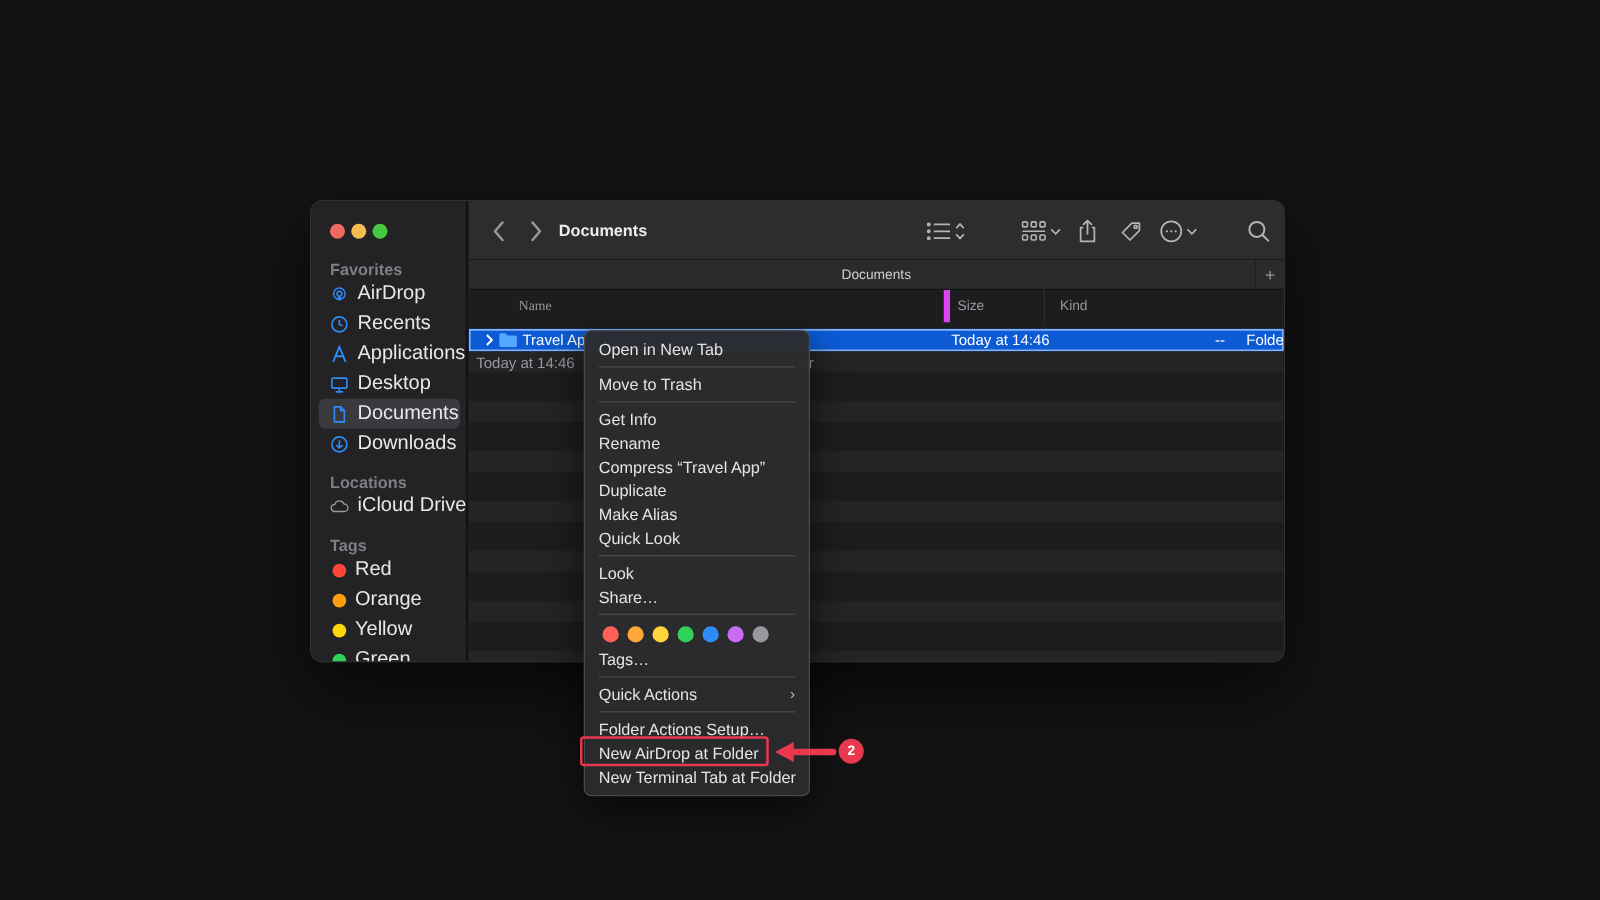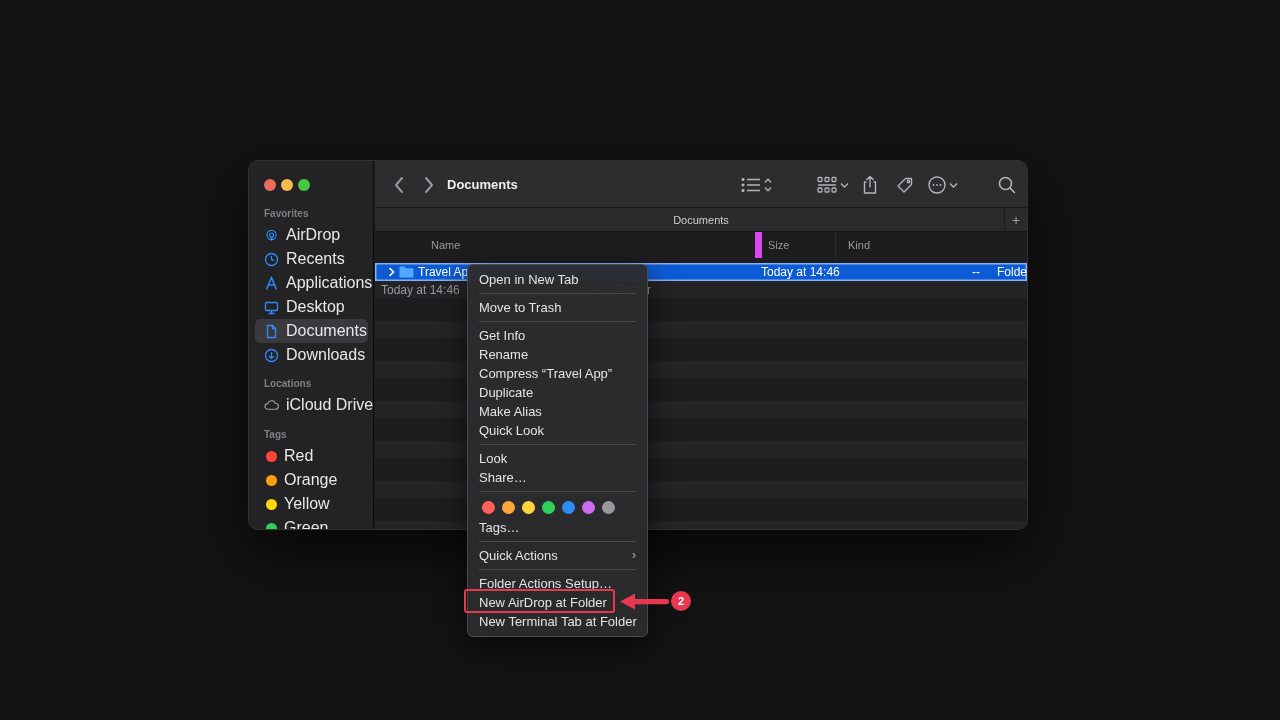--- a/index.html
+++ b/index.html
@@ -10,21 +10,21 @@
   .window { position:absolute; left:248px; top:160px; width:780px; height:370px;
             background:#1d1d1f; border-radius:10px; overflow:hidden;
             border:1px solid rgba(255,255,255,.09);
             box-shadow:0 22px 60px rgba(0,0,0,.65); }
 
   
   .sidebar { position:absolute; left:0; top:0; width:125px; height:100%;
              background:#232325; border-right:1px solid #0b0b0c; }
   .lights { position:absolute; left:15px; top:18px; display:flex; gap:5px; }
   .light { width:12px; height:12px; border-radius:50%; }
-  .side-title { position:absolute; left:15px; font-size:10px; font-weight:bold; color:#7f7f84; }
+  .side-title { position:absolute; left:15px; font-size:13px; font-weight:bold; color:#7f7f84; }
   .side-item { position:absolute; left:6px; width:113px; height:24px; border-radius:5px;
                display:flex; align-items:center; gap:7px; padding-left:9px; }
   .side-item.sel { background:#3a3a3e; }
   .side-item .lbl { font-size:16px; color:#e8e8ea; white-space:nowrap; }
   .side-icon { width:15px; height:15px; flex:0 0 15px; display:flex; align-items:center; justify-content:center; }
   .tag-dot { width:11px; height:11px; border-radius:50%; flex:0 0 11px; margin-left:2px; }
 
   
   .main { position:absolute; left:126px; top:0; right:0; bottom:0; }
   .toolbar { position:absolute; left:0; top:0; right:0; height:47px; background:#2d2d2f;
@@ -35,23 +35,23 @@
   .tabbar { position:absolute; left:0; top:47px; right:0; height:24px; background:#2b2b2d;
             border-bottom:1px solid #151516; display:flex; align-items:center; justify-content:center; }
   .tab-label { font-size:11px; color:#cfcfd2; }
   .newtab { position:absolute; right:0; top:0; width:23px; height:23px; border-left:1px solid #1e1e1f;
             display:flex; align-items:center; justify-content:center; color:#98989d; font-size:14px; }
 
   
   .colhead { position:absolute; left:0; top:71px; right:0; height:26px; background:#1d1d1f;
              display:flex; font-size:11px; color:#98989d; }
   .ch { display:flex; align-items:center; padding-left:6px; }
-  .ch-name { width:380px; padding-left:56px; }
+  .ch-name { width:380px; padding-left:40px;font-family:Liberation Serif, serif; }
   .ch-date { width:150px; border-left:1px solid #2e2e31; color:#dededf; font-weight:bold; justify-content:space-between; padding-right:8px; }
-  .ch-size { width:80px; border-left:7px solid #d946ef; }
+  .ch-size { width:80px; border-left:5px solid #d946ef; }
   .ch-kind { flex:1; border-left:1px solid #2e2e31; padding-left:12px; }
 
   
   .list { position:absolute; left:0; top:97px; right:0; bottom:0; background:#1d1d1f; }
   .list .stripes { position:absolute; inset:0;
       background:repeating-linear-gradient(to bottom, transparent 0 23px, #242427 23px 40px); }
   .row { position:absolute; left:0; right:0; height:18px; display:flex; align-items:center; font-size:12px; }
   .row-sel { background:#0c5bd5; box-shadow:inset 0 0 0 1.5px #85b2f3; color:#ffffff; }
   .row-plain { color:#e6e6e8; }
   .cell-name { width:380px; display:flex; align-items:center; gap:4px; padding-left:13px; }

